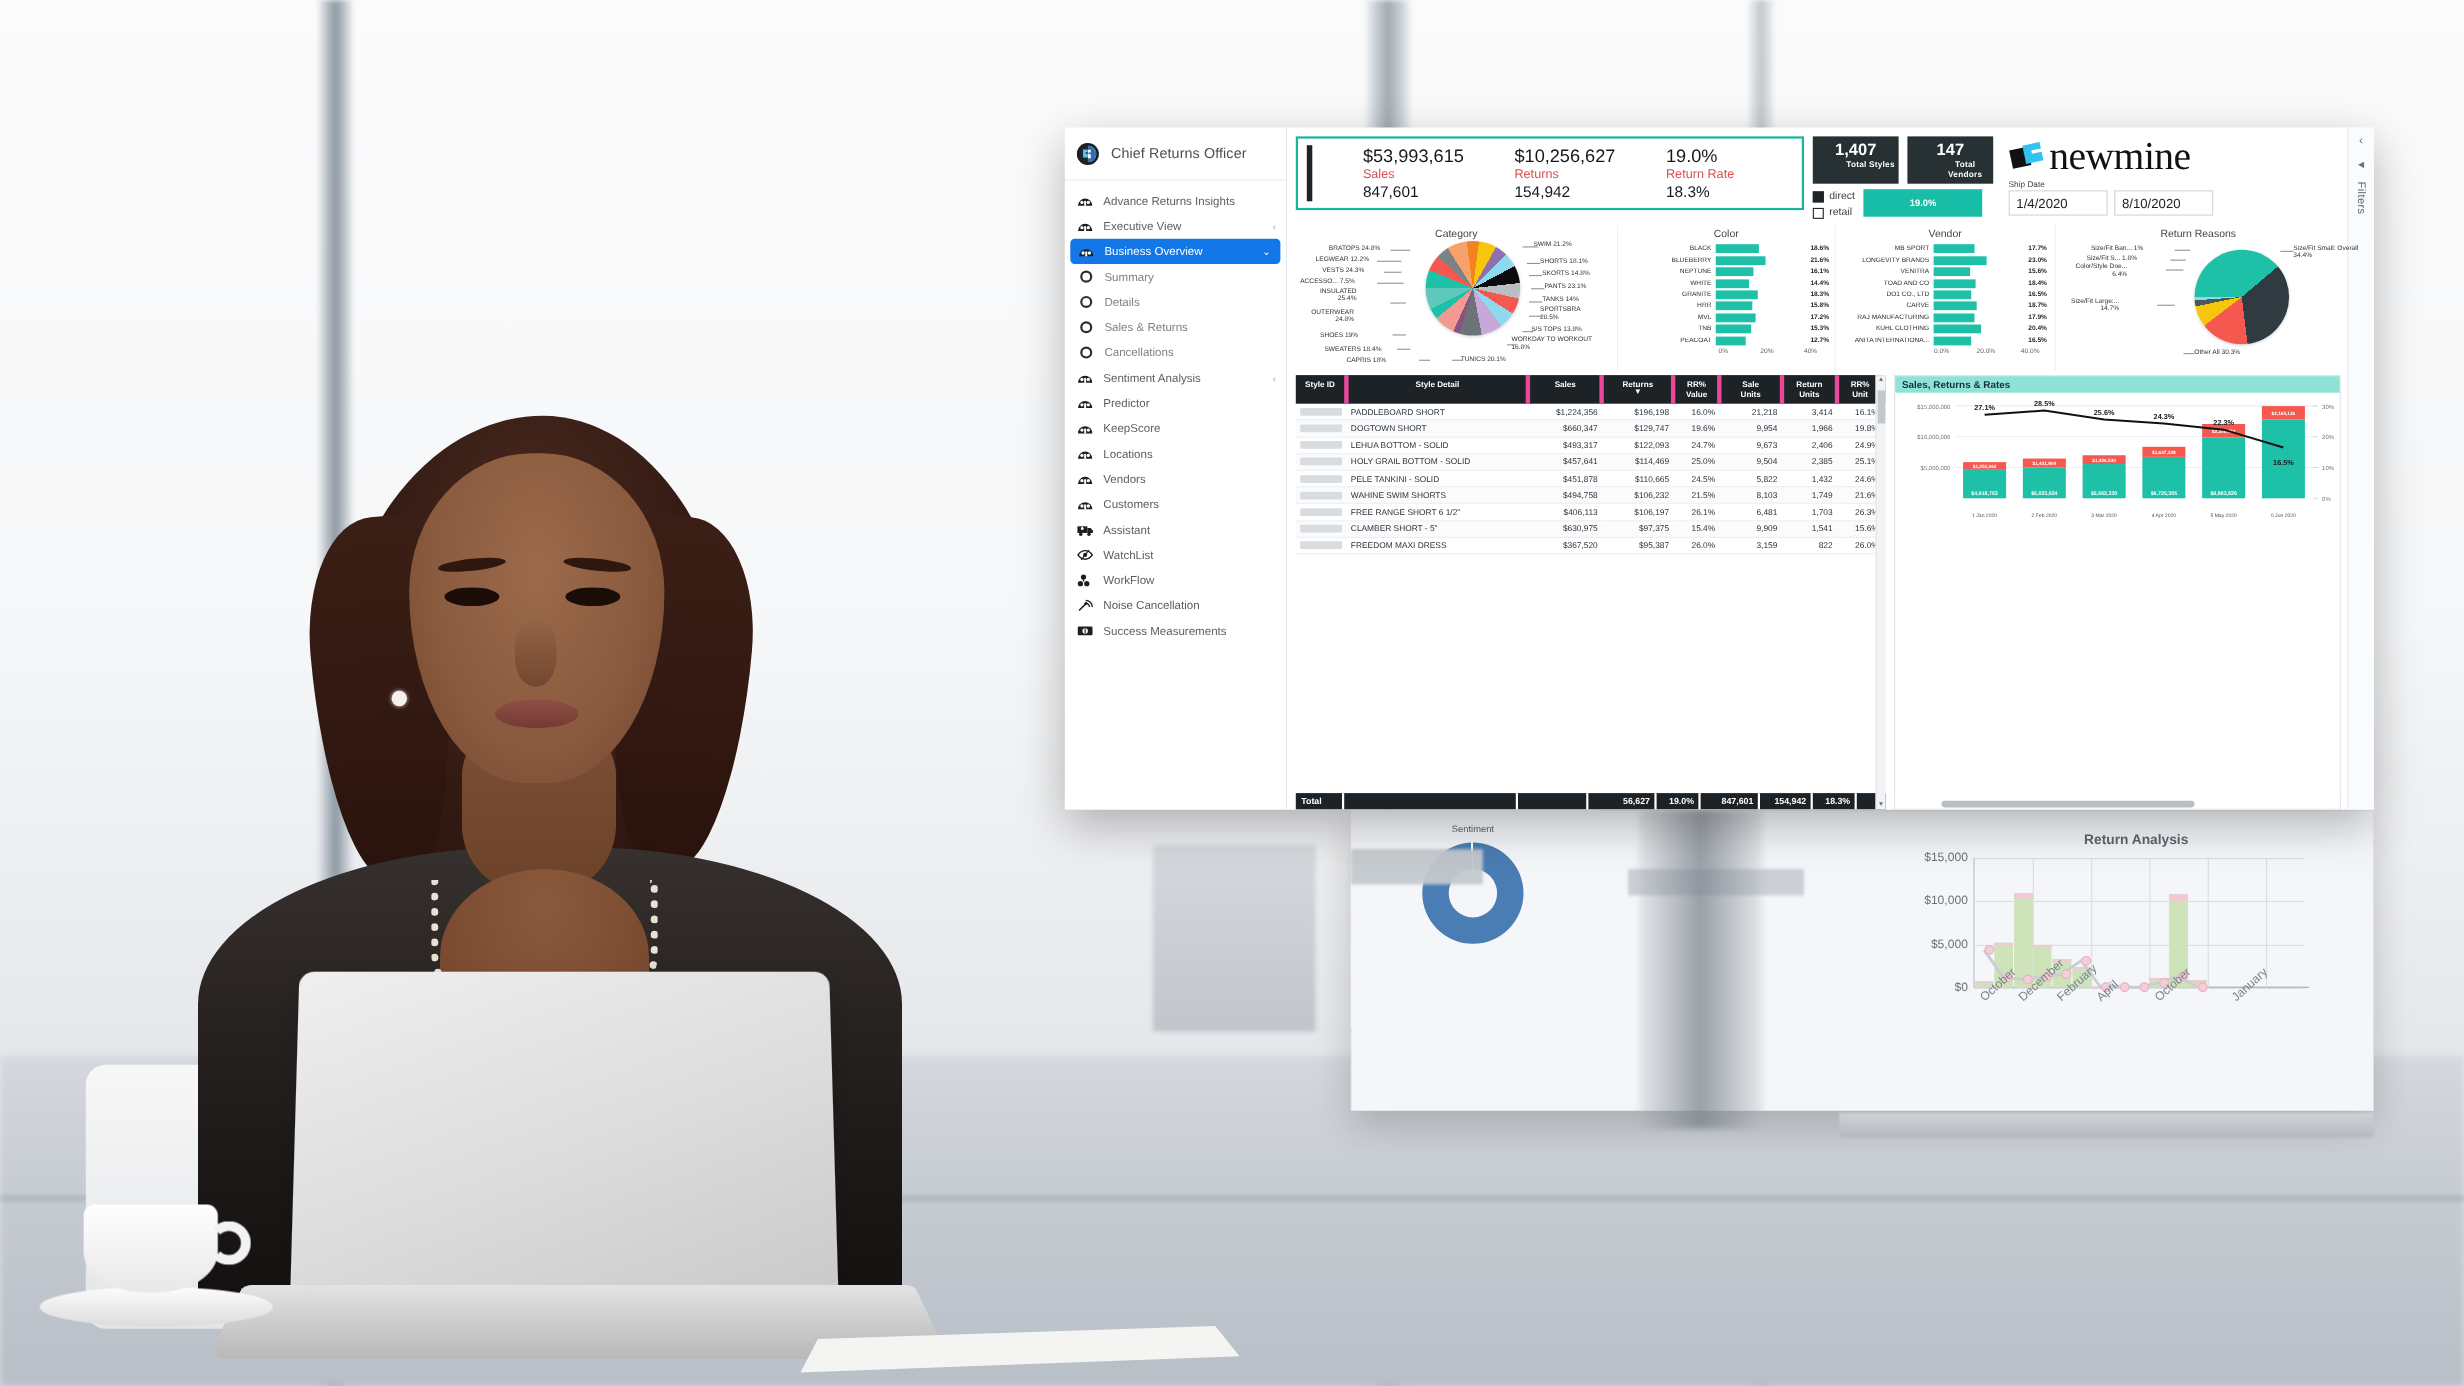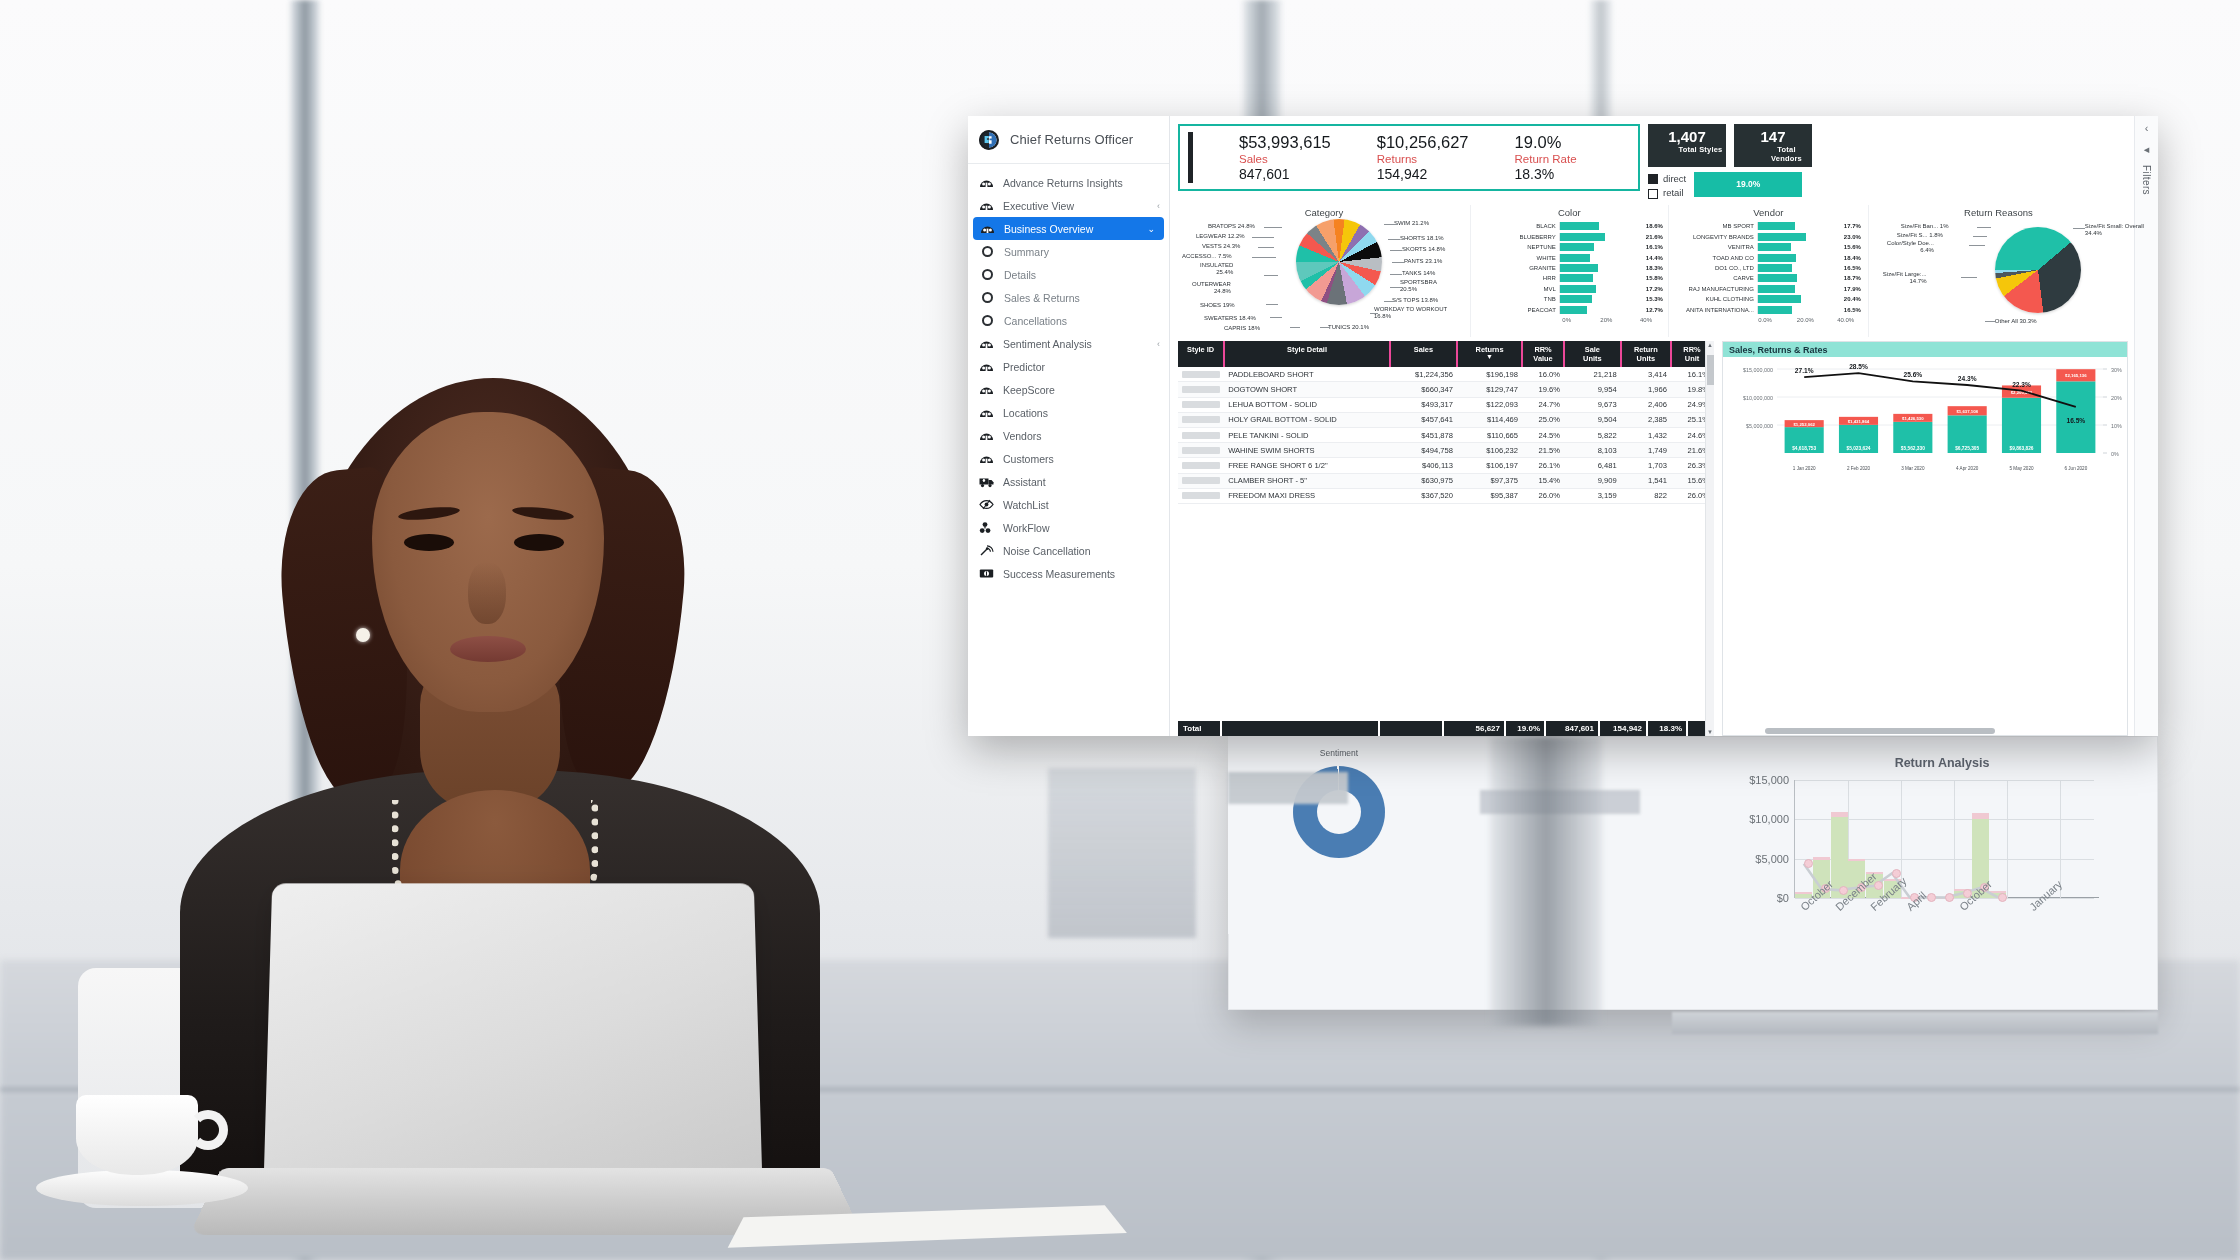--- a/index.html
+++ b/index.html
@@ -245,21 +245,21 @@
   .hb-fill { height:8px; background:#1fc0a8; }
   .hb-val { font-size:6px; color:#1d2125; font-weight:600; padding-left:3px; }
   .hb-axis { display:flex; margin-top:2px; font-size:6px; color:#5c6268; }
   .hb-axis span { }
 
   
   .bottom { display:flex; gap:8px; margin-top:4px; flex:1; min-height:0; }
   .tbl-wrap { width:536px; flex:none; position:relative; }
   table { border-collapse:collapse; width:100%; font-size:7.6px; table-layout:fixed; }
   thead th { background:#1c2226; color:#fff; font-size:7.4px; font-weight:700;
-             padding:4px 4px; border-right:2px solid #ec4899; text-align:center; vertical-align:top; }
+             padding:4px 4px; border-right:4px solid #ec4899; text-align:center; vertical-align:top; }
   tbody td { padding:2.6px 4px; border-bottom:1px solid #eceef1; color:#2d3237;
              white-space:nowrap; overflow:hidden; }
   tbody td.num { text-align:right; }
   tbody tr:nth-child(even) { background:#fafbfc; }
   .idcell { }
   .idbar { width:38px; height:7px; background:#d9dcdf; border-radius:1px; }
   .total-row { position:absolute; left:0; bottom:0; width:100%;
                display:flex; background:#1c2226; color:#fff;
                font-size:8px; font-weight:700; height:15px; align-items:center; }
   .total-row .c { border-right:2px solid #fff; height:15px; display:flex; align-items:center;
@@ -694,20 +694,36 @@
                 </div>
                 <div>
                   <span class="sw"></span>
                   <span>retail</span>
                 </div>
               </div>
               <div class="rate-bar">19.0%</div>
             </div>
           </div>
 
+          <div class="brandblock">
+            <div class="newmine">
+              <span>
+                <svg width="34" height="34" viewBox="0 0 34 34">
+                  <rect x="2" y="11" width="17" height="17" fill="#111" transform="rotate(-12 10 19)"></rect>
+                  <path d="M14 7 L30 7 L30 13 L21 13 L21 16 L30 16 L30 24 L14 24 Z" fill="#2fc3ef" transform="rotate(-12 20 15)"></path>
+                </svg>
+              </span>
+              <span class="nm-word">newmine</span>
+            </div>
+            <div class="shipdate-lbl">Ship Date</div>
+            <div class="dates">
+              <div class="date-in">1/4/2020</div>
+              <div class="date-in">8/10/2020</div>
+            </div>
+          </div>
         </div>
 
         <div class="charts">
 
           <div class="chart-panel cat-panel">
             <div class="chart-title">Category</div>
             <div id="cat-pie-host">
                 <div style="position: absolute; left: 118px; top: 14px; width: 86px; height: 86px; border-radius: 50%; background: conic-gradient(from -90deg, rgb(31, 192, 168) 0deg, rgb(31, 192, 168) 22.66deg, rgb(244, 88, 79) 22.66deg, rgb(244, 88, 79) 42.01deg, rgb(124, 131, 135) 42.01deg, rgb(124, 131, 135) 57.83deg, rgb(246, 160, 106) 57.83deg, rgb(246, 160, 106) 82.52deg, rgb(245, 130, 32) 82.52deg, rgb(245, 130, 32) 97.48deg, rgb(245, 198, 10) 97.48deg, rgb(245, 198, 10) 119.39deg, rgb(142, 111, 176) 119.39deg, rgb(142, 111, 176) 134.14deg, rgb(143, 217, 239) 134.14deg, rgb(143, 217, 239) 152.1deg, rgb(11, 11, 11) 152.1deg, rgb(11, 11, 11) 173.59deg, rgb(185, 190, 195) 173.59deg, rgb(185, 190, 195) 192.83deg, rgb(244, 88, 79) 192.83deg, rgb(244, 88, 79) 212.49deg, rgb(143, 217, 239) 212.49deg, rgb(143, 217, 239) 232.8deg, rgb(199, 166, 216) 232.8deg, rgb(199, 166, 216) 259.31deg, rgb(107, 114, 120) 259.31deg, rgb(107, 114, 120) 286.46deg, rgb(142, 79, 130) 286.46deg, rgb(142, 79, 130) 294.48deg, rgb(242, 154, 146) 294.48deg, rgb(242, 154, 146) 320.45deg, rgb(31, 192, 168) 320.45deg, rgb(31, 192, 168) 333.49deg, rgb(94, 200, 188) 333.49deg, rgb(94, 200, 188) 360deg); box-shadow: rgba(0, 0, 0, 0.18) 0px 1px 3px;"></div>
               </div>
             <div id="cat-labels">

